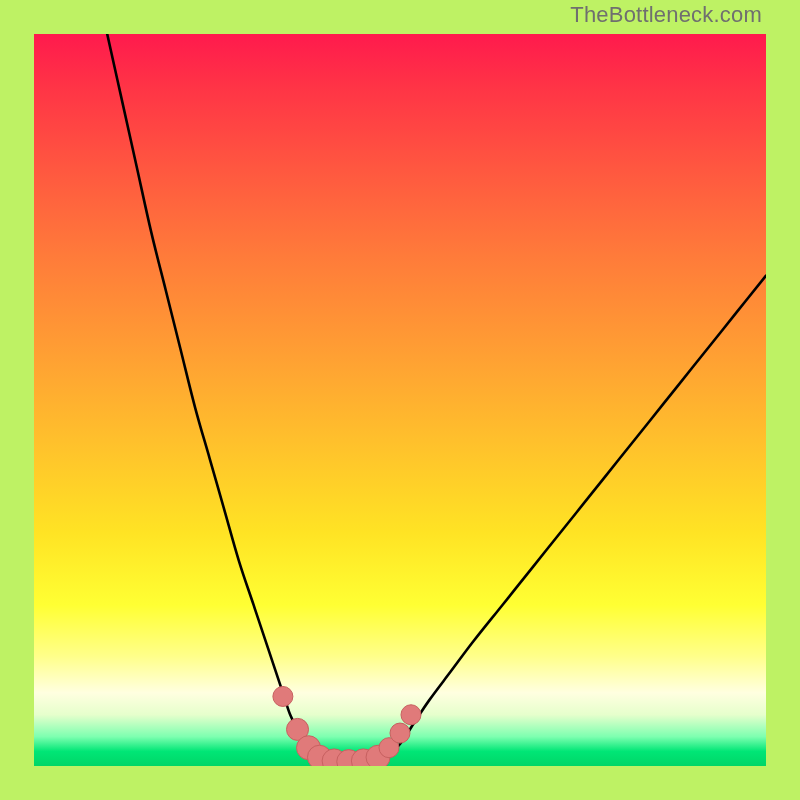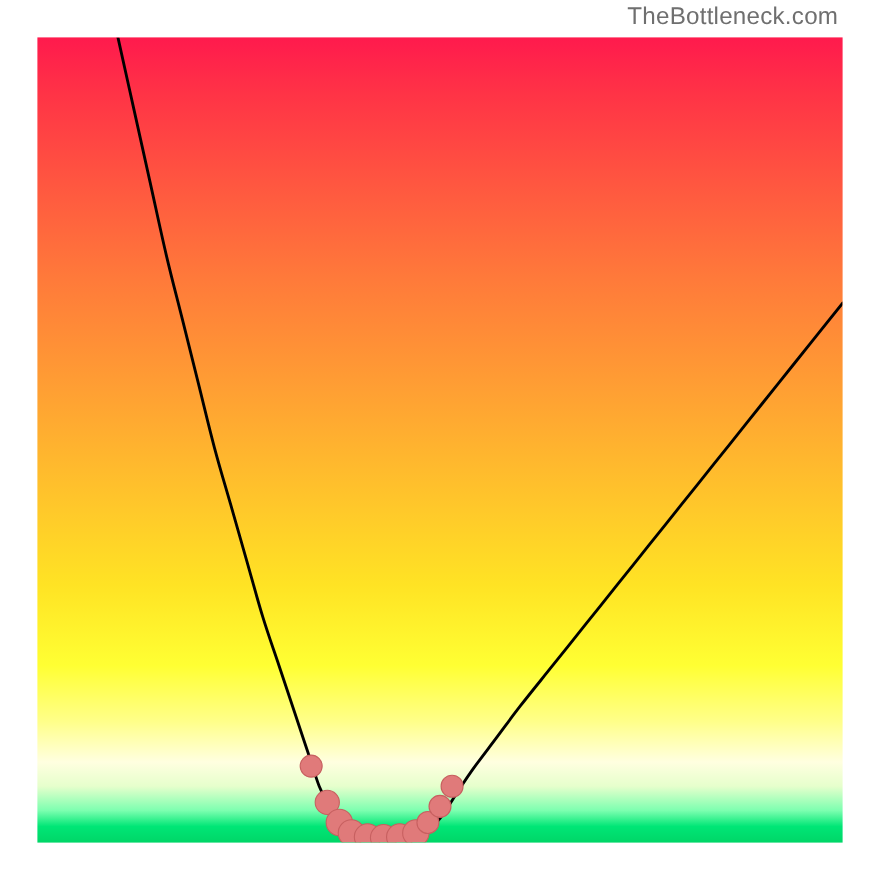--- a/index.html
+++ b/index.html
@@ -8,21 +8,21 @@
     width: 800px;
     height: 800px;
     background: #000;
     overflow: hidden;
     font-family: Arial, Helvetica, sans-serif;
   }
   .frame {
     position: relative;
     width: 800px;
     height: 800px;
-    background: #ffffff;
+    background: #bef264;
     text-align: right;
   }
   .plot-area {
     position: absolute;
     left: 34px;
     top: 34px;
     width: 732px;
     height: 732px;
     
     background: linear-gradient(

